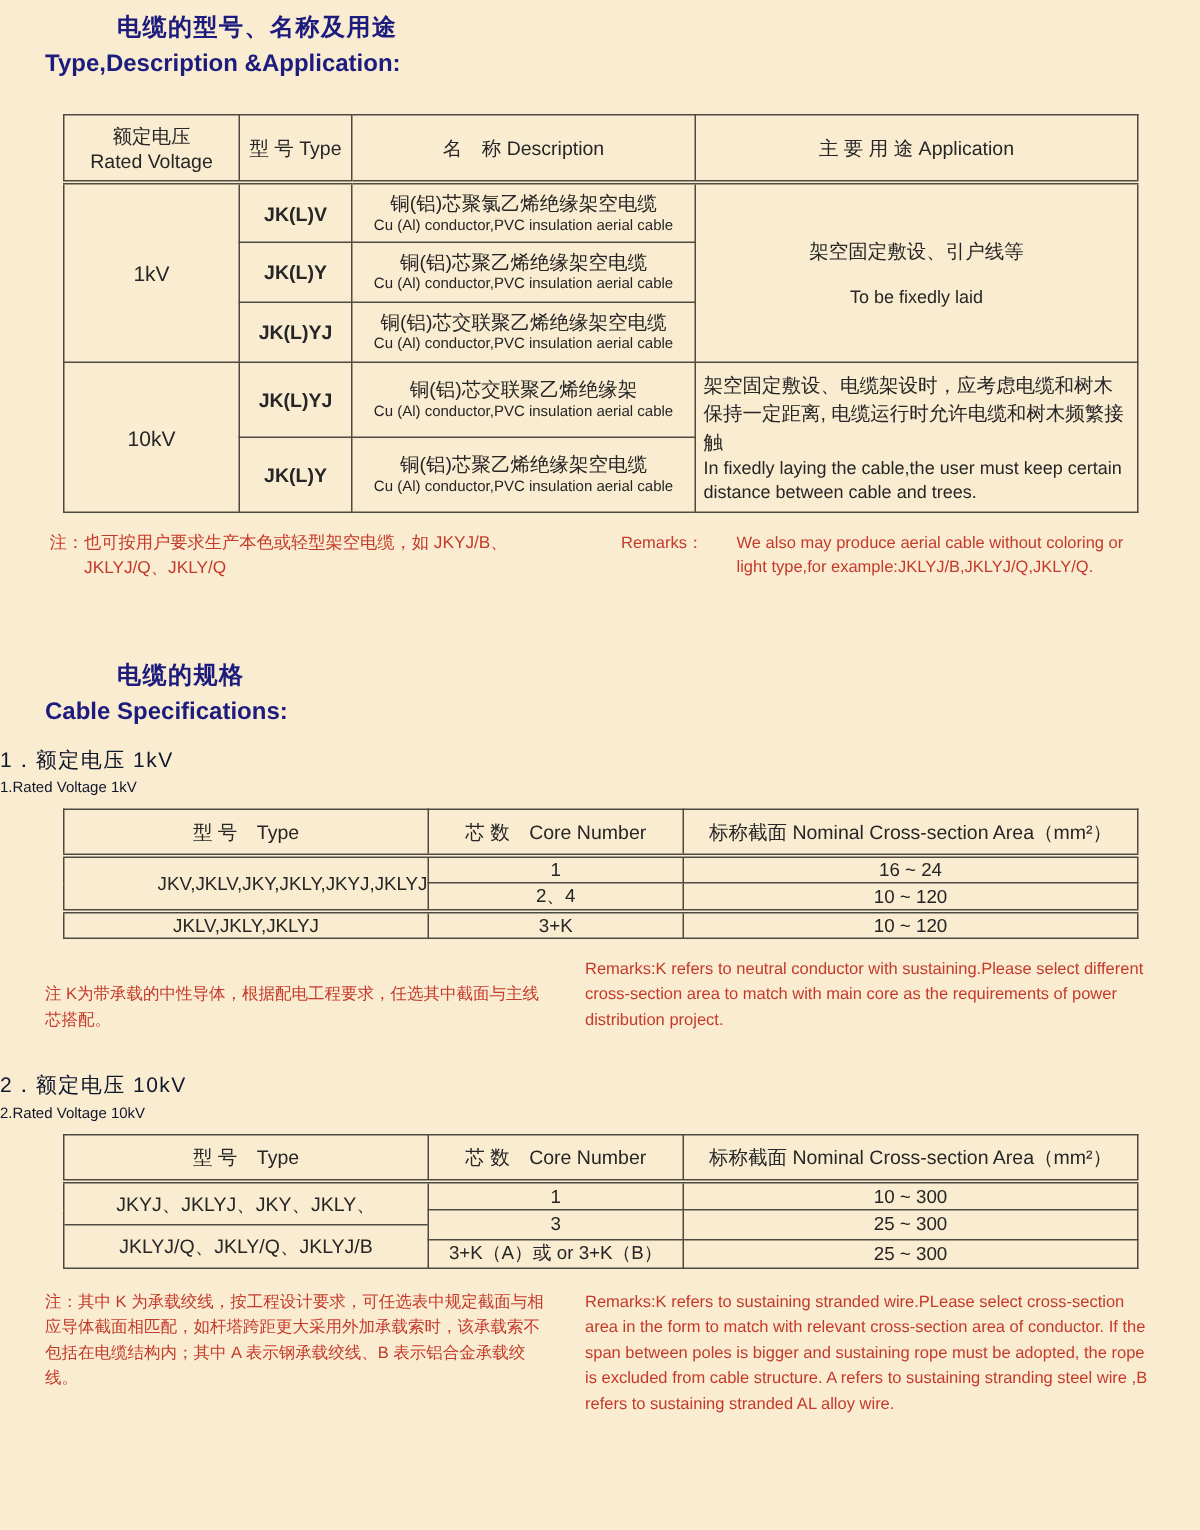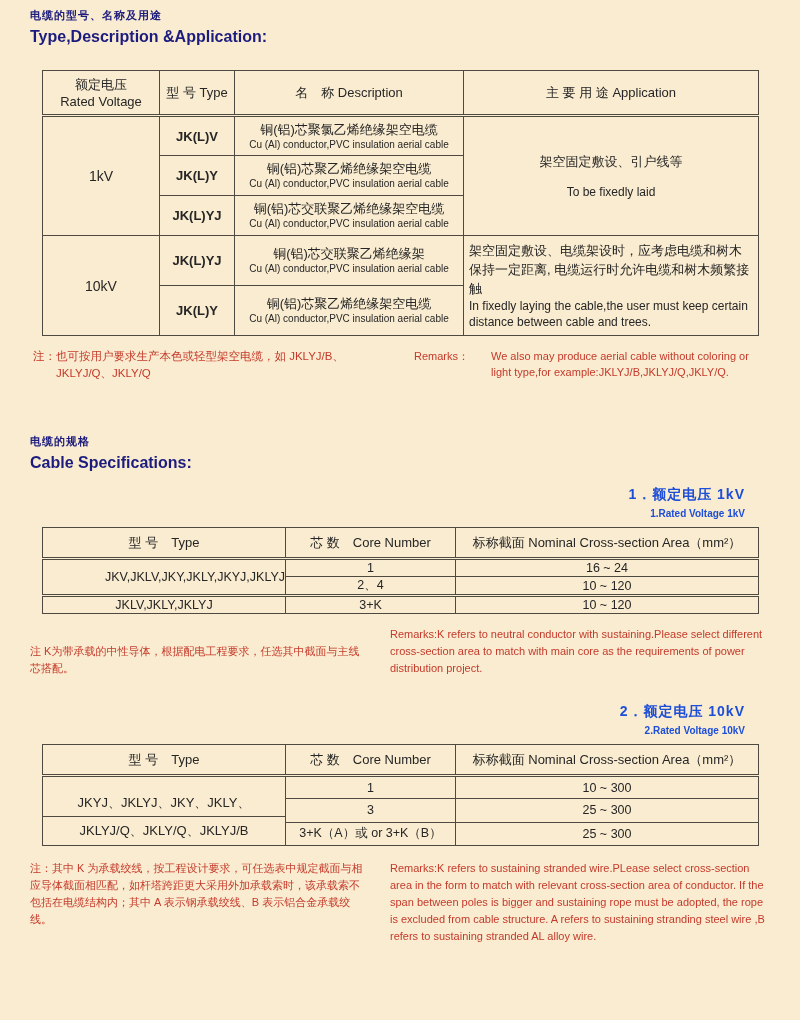--- a/index.html
+++ b/index.html
@@ -9,21 +9,21 @@
   html,body{width:800px;}
   body{
     width:800px;height:1020px;background:var(--bg);
     font-family:"Liberation Sans","DejaVu Sans",sans-serif;color:var(--ink);
     overflow:hidden;
   }
   .page{position:relative;width:800px;height:1020px;}
 
   
   .sec-title{margin:8px 0 0 30px;color:var(--navy);}
-  .sec-title .zh{font-size:11px;font-weight:bold;letter-spacing:1px;}
+  .sec-title .zh{font-size:16px;font-weight:bold;letter-spacing:1px;margin-left:48px;}
   .sec-title .en{font-size:16px;font-weight:bold;margin-top:5px;}
 
   
   table{border-collapse:collapse;table-layout:fixed;width:716px;margin-left:42px;}
   td{border:1px solid var(--line);text-align:center;vertical-align:middle;}
 
   
   .t1{margin-top:24px;}
   .t1 .c1{width:117px;}.t1 .c2{width:75px;}.t1 .c3{width:229px;}.t1 .c4{width:295px;}
   .t1 tr.hdr td{height:45px;border-bottom:3px double var(--line);font-size:13px;}
@@ -45,35 +45,35 @@
   .noterow .nl{width:352px;display:flex;padding-left:3px;}
   .noterow .nl .nlabel{flex:none;font-size:11.5px;line-height:17px;}
   .noterow .nl .ntext{flex:1;font-size:11.5px;line-height:17px;}
   .noterow .nr{flex:1;display:flex;padding-left:32px;}
   .noterow .nr .nlabel{flex:none;font-size:11px;line-height:16px;margin-right:22px;}
   .noterow .nr .ntext{flex:1;font-size:11px;line-height:16px;}
 
   .sec-title.second{margin-top:52px;}
 
   
-  .spech{text-align:right;margin:14px 55px 0 0;font-weight:bold;color:#1d4ed8;}
+  .spech{margin:14px 55px 0 0;font-weight:normal;color:#0f172a;}
   .spech .zh{font-size:14px;letter-spacing:1px;}
   .spech .en{font-size:10px;margin-top:4px;}
 
   
   .spectable{margin-top:8px;}
   .spectable .c1{width:243px;}.spectable .c2{width:170px;}.spectable .c3{width:303px;}
   .spectable tr.hdr td{height:31px;border-bottom:3px double var(--line);font-size:13px;}
   .spectable tr.r td{height:18px;font-size:12.5px;}
   .spectable td.typec{font-size:13px;}
   .spectable tr.dbl td{border-bottom:3px double var(--line);}
   .spectable td.dblb{border-bottom:3px double var(--line);text-align:right;}
   .spectable td.typesplit{padding:0;}
   .spectable td.typesplit .half{height:28px;display:flex;align-items:center;justify-content:center;font-size:13px;}
-  .spectable td.typesplit .half.first{border-bottom:1px solid var(--line);margin-top:12px;}
+  .spectable td.typesplit .half.first{border-bottom:1px solid var(--line);}
 
   
   .specnote{display:flex;color:var(--red);margin:14px 30px 0 30px;}
   .specnote .l{width:360px;padding-right:20px;font-size:11px;line-height:17px;}
   .specnote .r{flex:1;font-size:11px;line-height:17px;}
   .specnote.tight{margin-top:12px;align-items:flex-end;}
 </style>
 </head>
 <body>
 
@@ -147,21 +147,21 @@
           <div class="dzh">铜(铝)芯聚乙烯绝缘架空电缆</div>
           <div class="den">Cu (Al) conductor,PVC insulation aerial cable</div>
         </td>
       </tr>
     </tbody>
   </table>
 
   <div class="noterow">
     <div class="nl">
       <span class="nlabel">注：</span>
-      <span class="ntext">也可按用户要求生产本色或轻型架空电缆，如 JKLYJ/B、JKLYJ/Q、JKLY/Q</span>
+      <span class="ntext">也可按用户要求生产本色或轻型架空电缆，如 JKYJ/B、JKLYJ/Q、JKLY/Q</span>
     </div>
     <div class="nr">
       <span class="nlabel">Remarks：</span>
       <span class="ntext">We also may  produce aerial cable without  coloring  or light  type,for example:JKLYJ/B,JKLYJ/Q,JKLY/Q.</span>
     </div>
   </div>
 
   <div class="sec-title second">
     <div class="zh">电缆的规格</div>
     <div class="en">Cable Specifications:</div>

